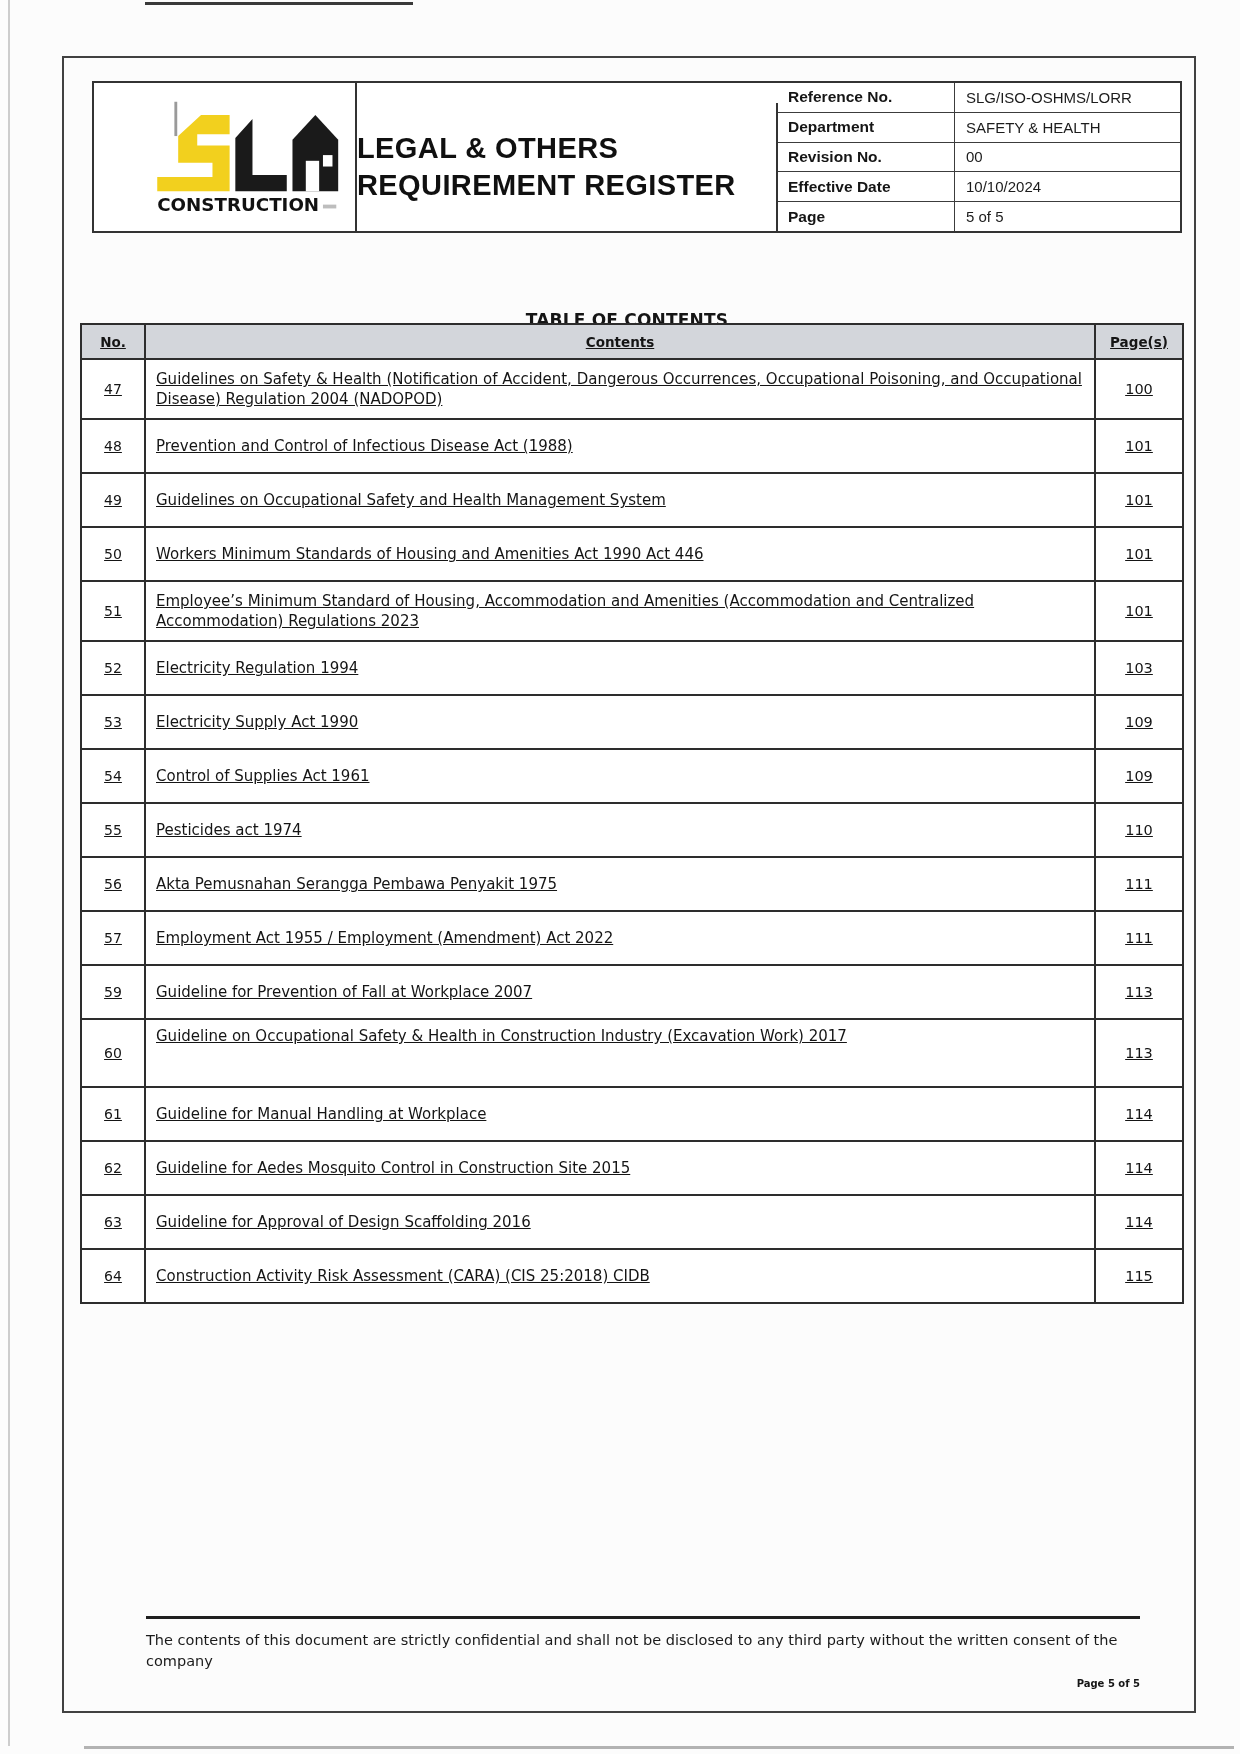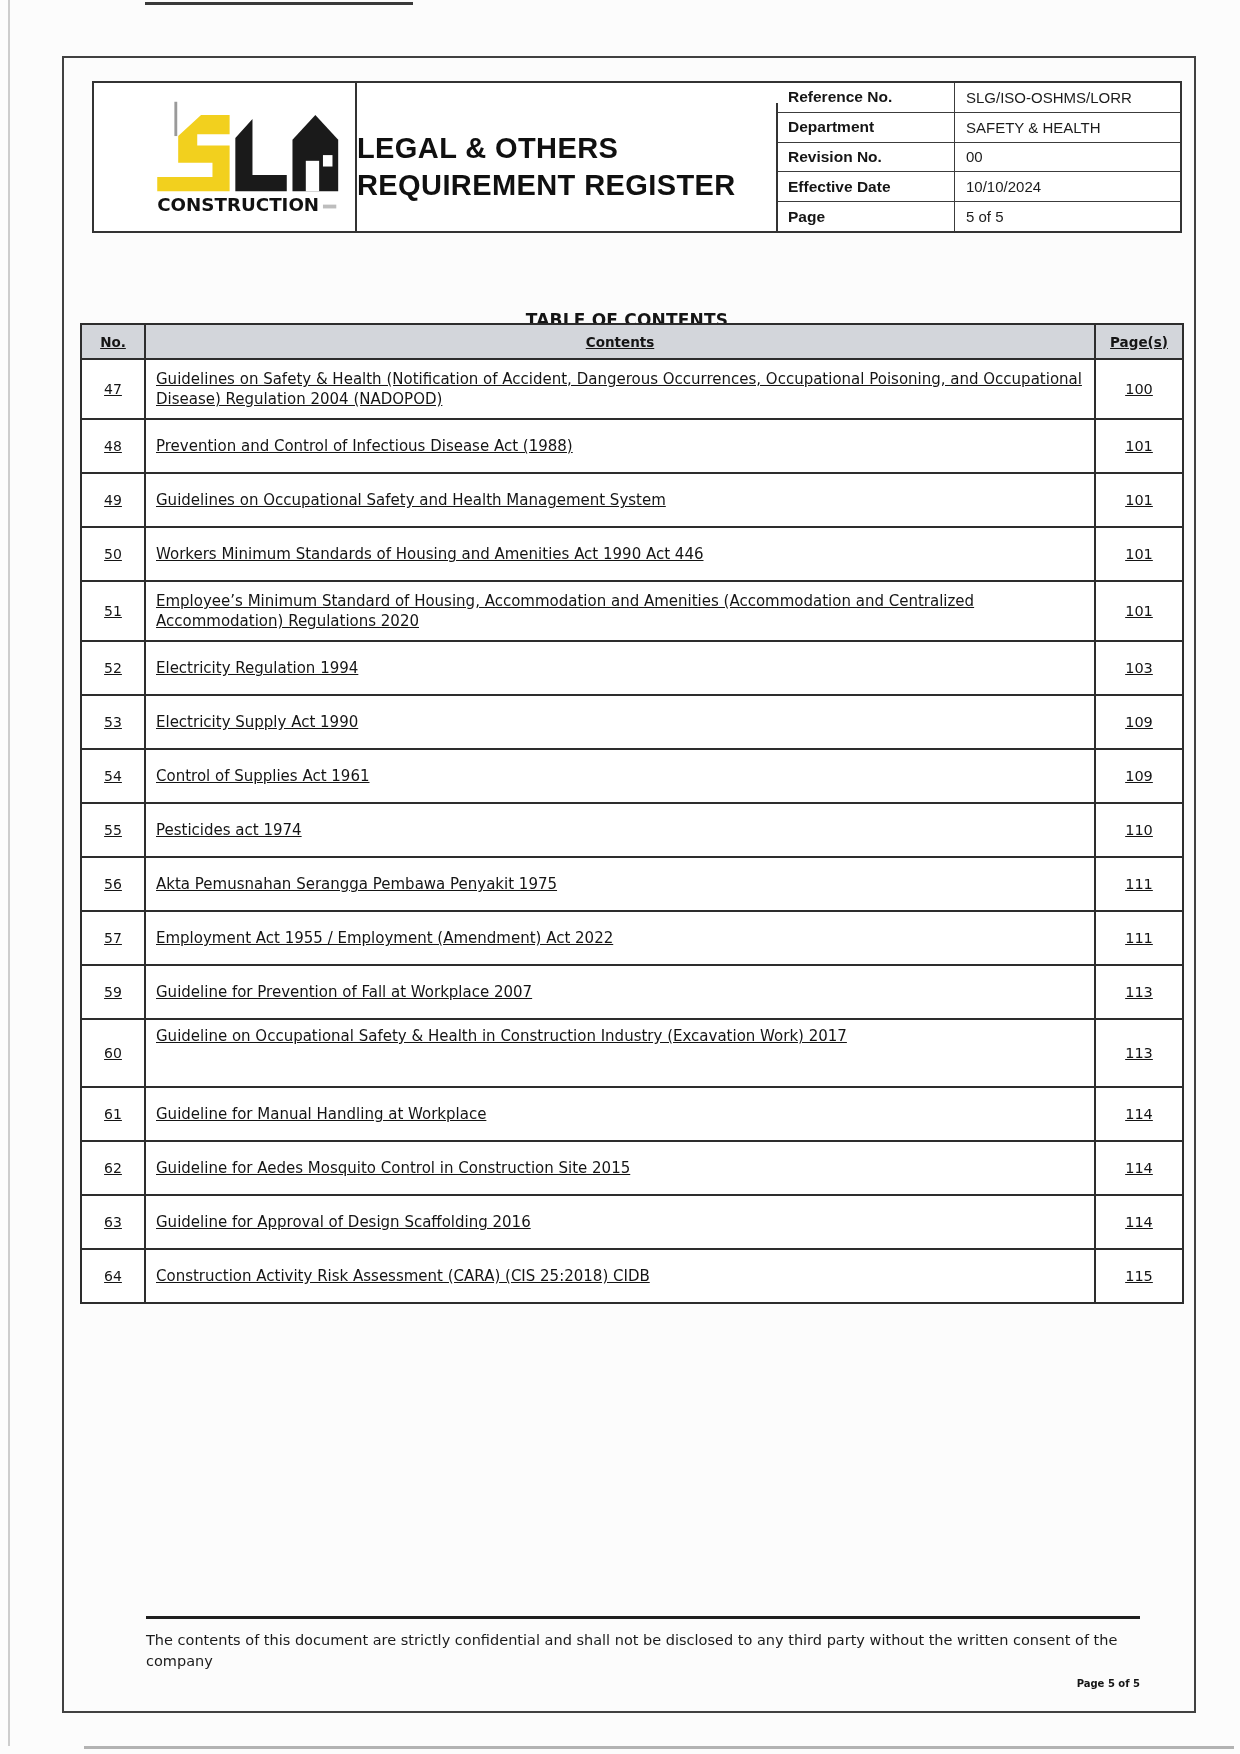--- a/index.html
+++ b/index.html
@@ -127,21 +127,21 @@
       <div class="col-contents">Guidelines on Occupational Safety and Health Management System</div>
       <div class="col-page">101</div>
     </div>
         <div class="t-row">
       <div class="col-no">50</div>
       <div class="col-contents">Workers Minimum Standards of Housing and Amenities Act 1990 Act 446</div>
       <div class="col-page">101</div>
     </div>
         <div class="t-row row-tall">
       <div class="col-no">51</div>
-      <div class="col-contents">Employee’s Minimum Standard of Housing, Accommodation and Amenities (Accommodation and Centralized Accommodation) Regulations 2020</div>
+      <div class="col-contents">Employee’s Minimum Standard of Housing, Accommodation and Amenities (Accommodation and Centralized Accommodation) Regulations 2023</div>
       <div class="col-page">101</div>
     </div>
         <div class="t-row">
       <div class="col-no">52</div>
       <div class="col-contents">Electricity Regulation 1994</div>
       <div class="col-page">103</div>
     </div>
         <div class="t-row">
       <div class="col-no">53</div>
       <div class="col-contents">Electricity Supply Act 1990</div>

